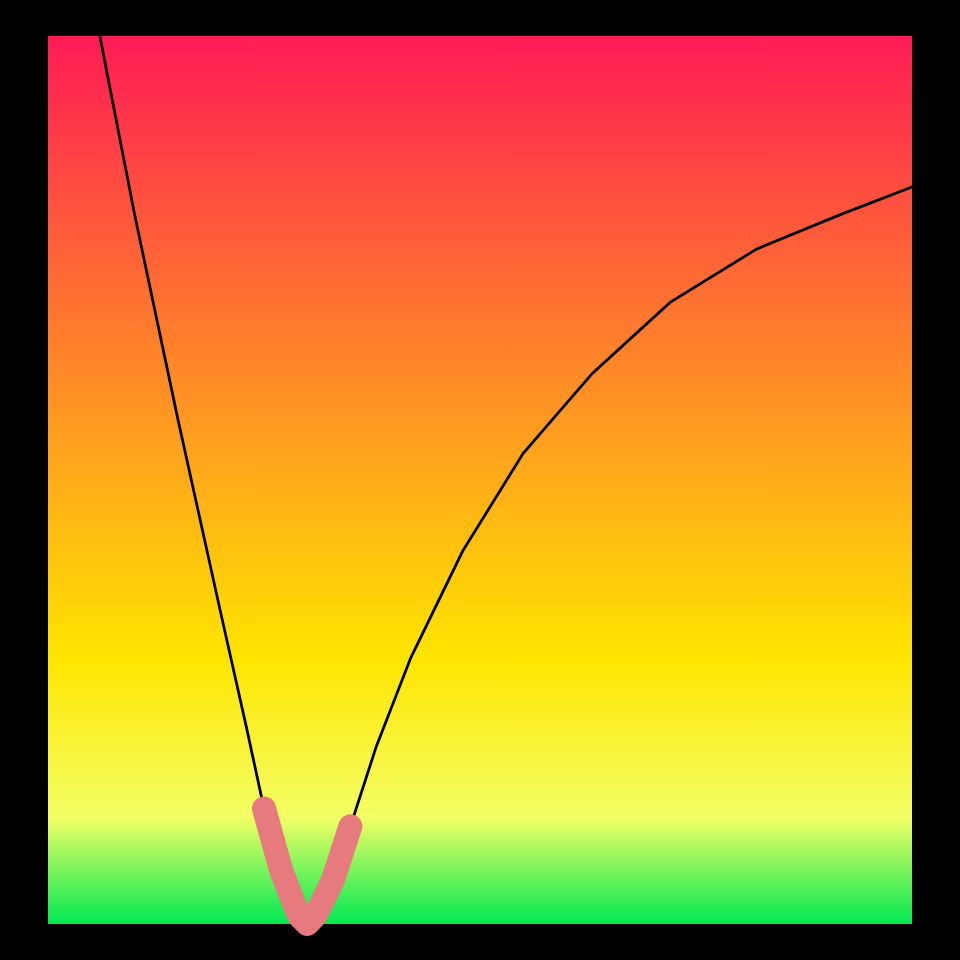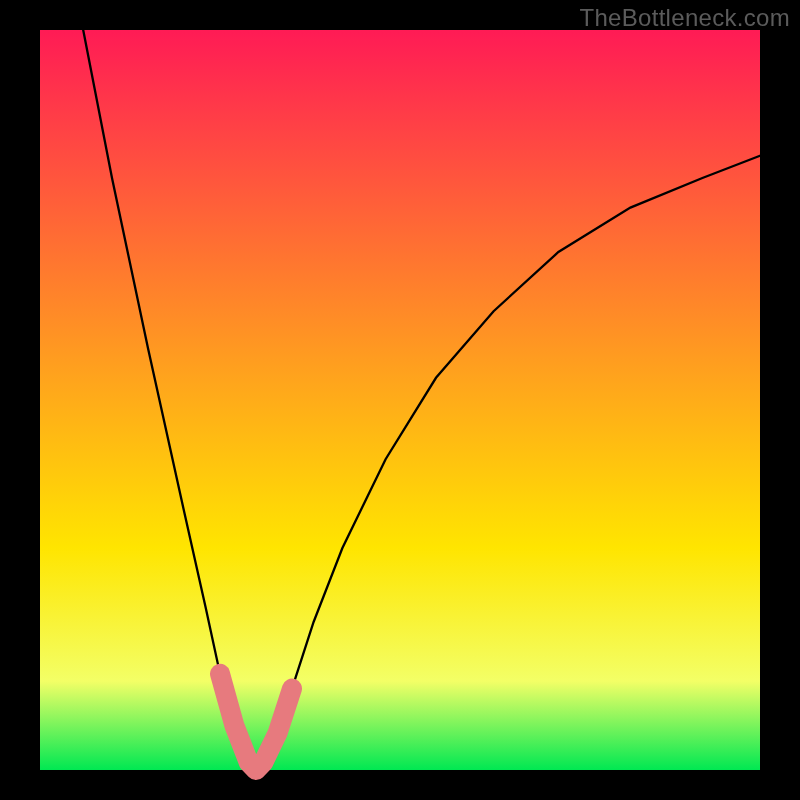--- a/index.html
+++ b/index.html
@@ -30,21 +30,20 @@
   svg {
     position: absolute;
     top: 0;
     left: 0;
   }
 </style>
 </head>
 <body>
 
 <div class="frame">
-  <div class="watermark">TheBottleneck.com</div>
   <svg id="plot" width="800" height="800">
     <defs>
       <linearGradient id="bg-grad" x1="0" y1="0" x2="0" y2="1">
         <stop id="g-top" offset="0%" stop-color="#ff1b55"></stop>
         <stop id="g-mid1" offset="45%" stop-color="#ff9e1f"></stop>
         <stop id="g-mid2" offset="70%" stop-color="#ffe500"></stop>
         <stop id="g-mid3" offset="88%" stop-color="#f3ff66"></stop>
         <stop id="g-bot" offset="100%" stop-color="#00e852"></stop>
       </linearGradient>
     </defs>

